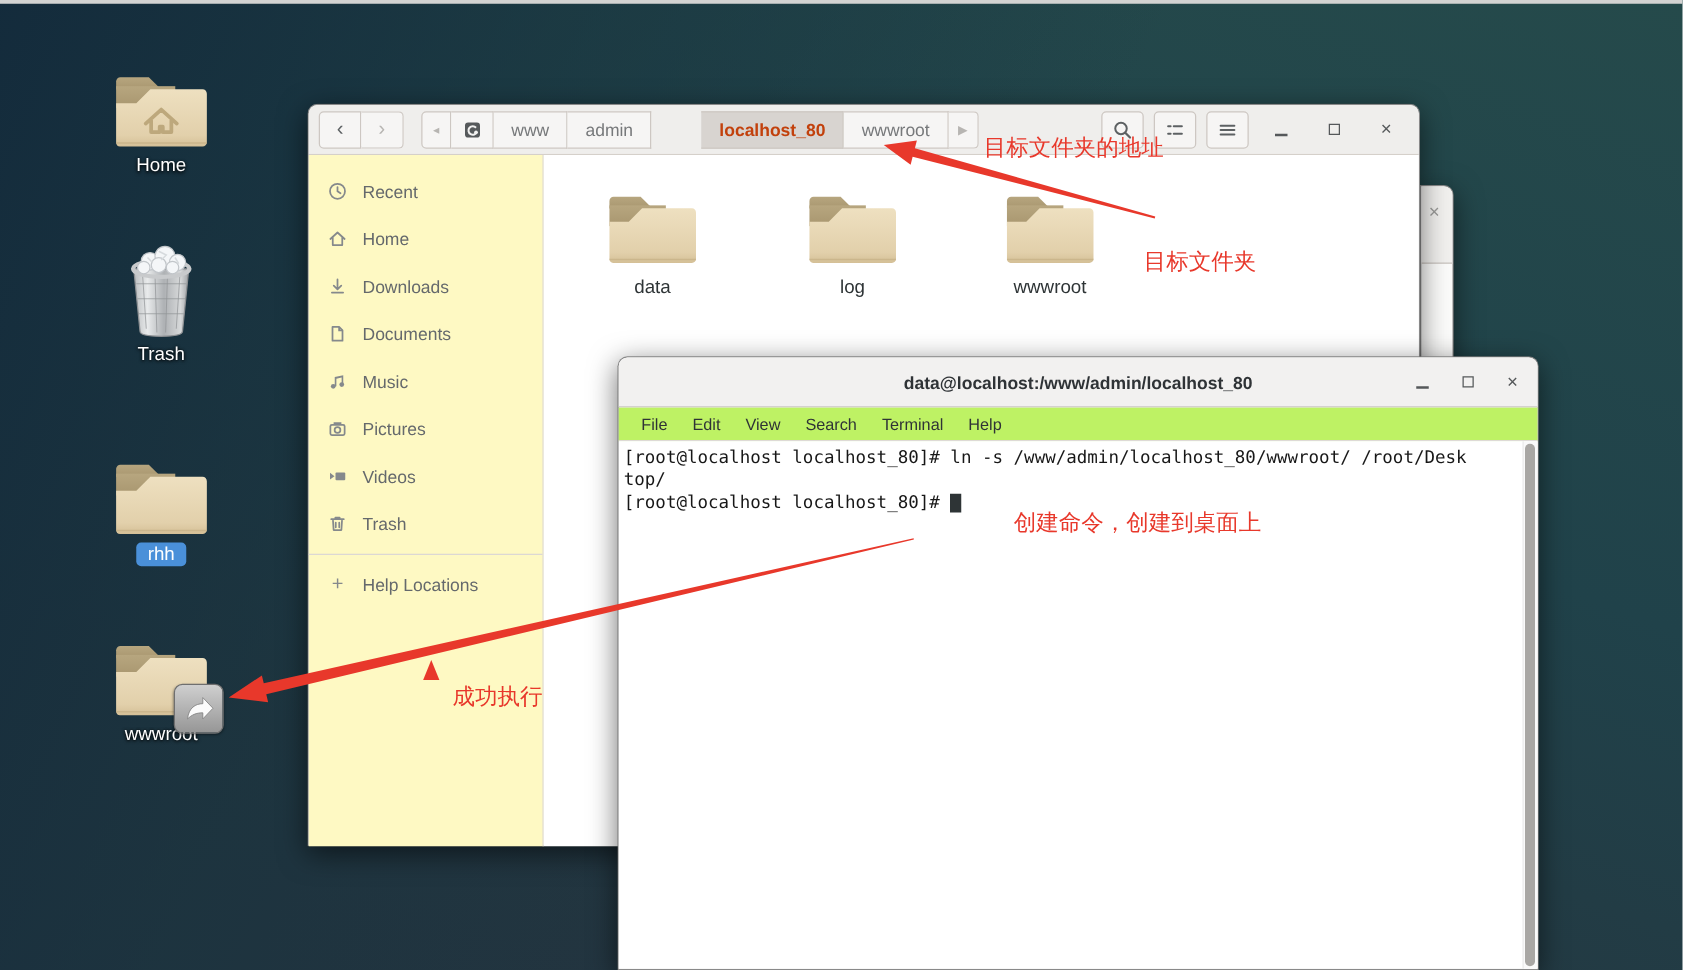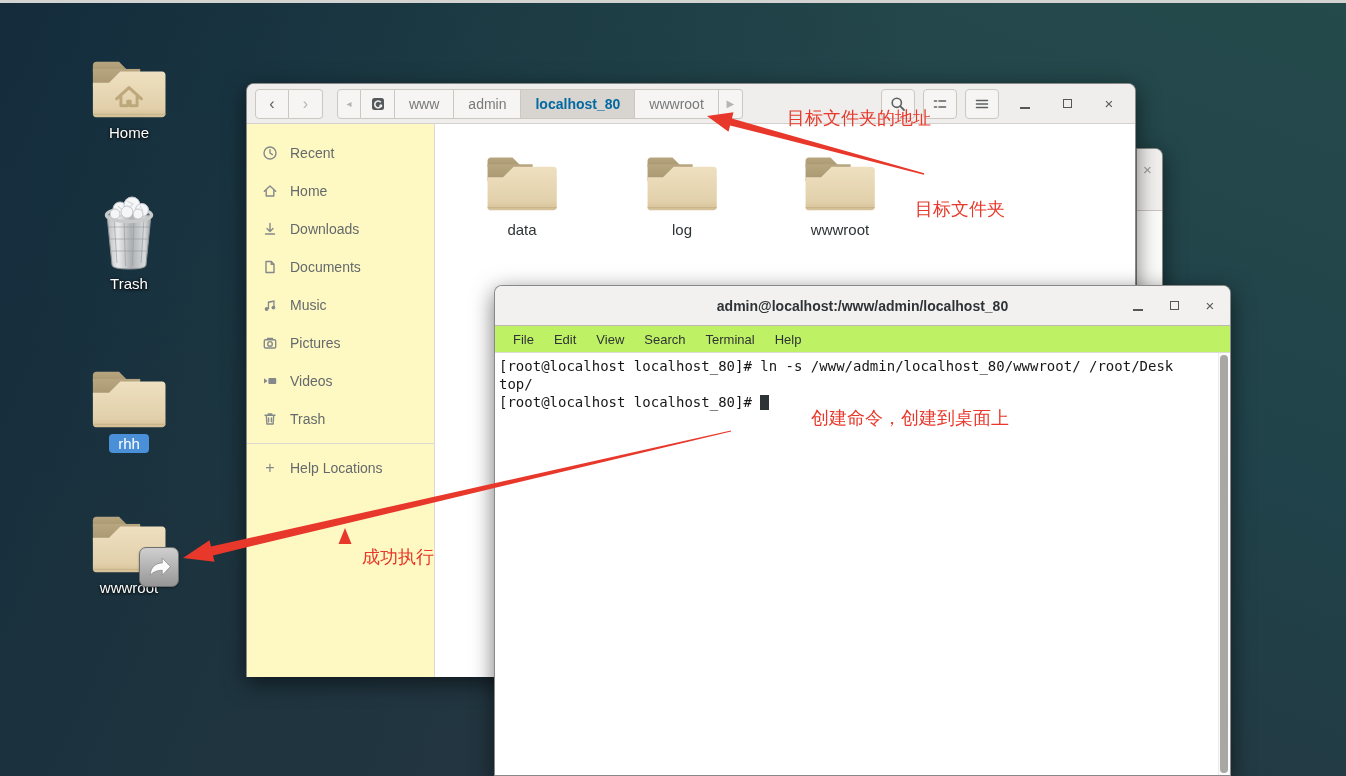--- a/index.html
+++ b/index.html
@@ -41,21 +41,21 @@
   .btn { height:30px; background:#f6f5f4; border:1px solid #cdc7c2; display:flex; align-items:center; justify-content:center;
          color:#77797b; font-size:15px; }
   .btn-group { display:flex; }
   .btn-group .btn + .btn { border-left:none; }
   .btn-group .btn:first-child { border-radius:4px 0 0 4px; }
   .btn-group .btn:last-child { border-radius:0 4px 4px 0; }
   .btn.single { border-radius:4px; width:34px; }
   .nav-btn { width:34px; font-size:16px; color:#5d6163; }
   .nav-btn.fwd { color:#b7b5b2; }
   .crumb { padding:0 14px; font-size:14px; color:#77797b; white-space:nowrap; }
-  .crumb.active { background:#d8d4d0; color:#0369a1; font-weight:700; }
+  .crumb.active { background:#d8d4d0; color:#c2410c; font-weight:700;margin-left:40px; }
   .mini { width:24px; font-size:10px; color:#b7b5b2; padding:0; }
   .spacer { flex:1; }
   .win-controls { display:flex; align-items:center; gap:26px; margin:0 10px 0 18px; color:#55585a; }
   .wc { width:16px; height:16px; display:flex; align-items:center; justify-content:center; font-size:15px; color:#55585a; }
   .wc .bar { width:10px; height:2px; background:#55585a; margin-top:8px; }
   .wc .box { width:9px; height:9px; border:1.5px solid #55585a; }
 
   
   .files-body { display:flex; height:553px; }
   .sidebar { width:188px; background:#fef9c3; border-right:1px solid #dcd8d4; padding-top:10px; border-radius:0 0 0 0; }
@@ -312,21 +312,21 @@
             <use href="#folder-shape"></use>
           </svg>
         <div class="lbl">wwwroot</div>
       </div>
     </div>
   </div>
 </div>
 
 <div class="window terminal-window">
   <div class="t-titlebar">
-    <div class="t-title">admin@localhost:/www/admin/localhost_80</div>
+    <div class="t-title">data@localhost:/www/admin/localhost_80</div>
     <div class="t-controls">
       <span class="wc">
           <span class="bar"></span>
         </span>
       <span class="wc">
           <span class="box"></span>
         </span>
       <span class="wc">×</span>
     </div>
   </div>

